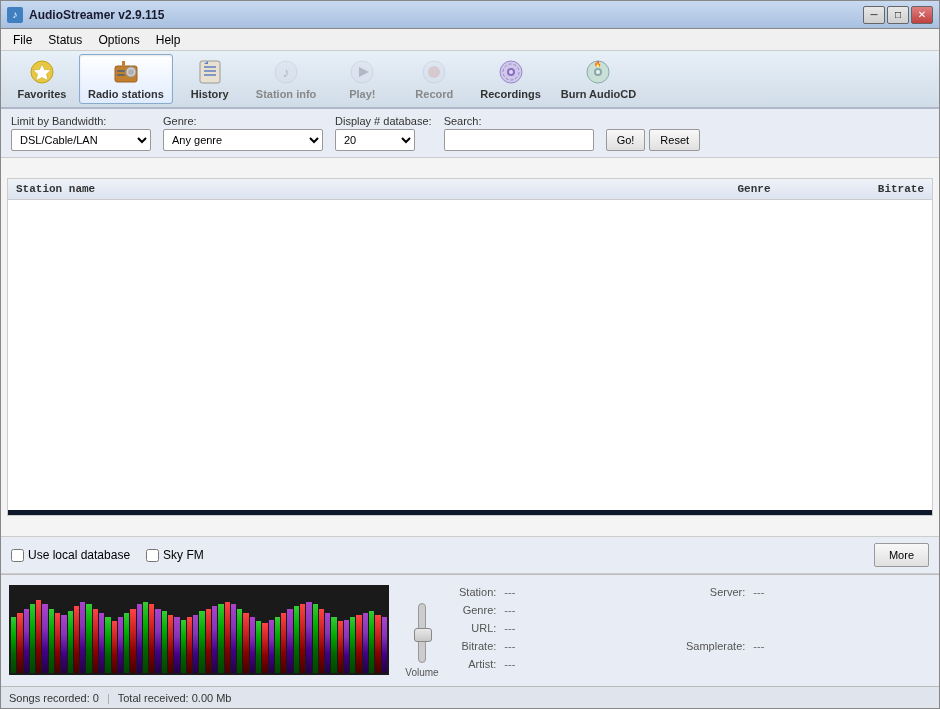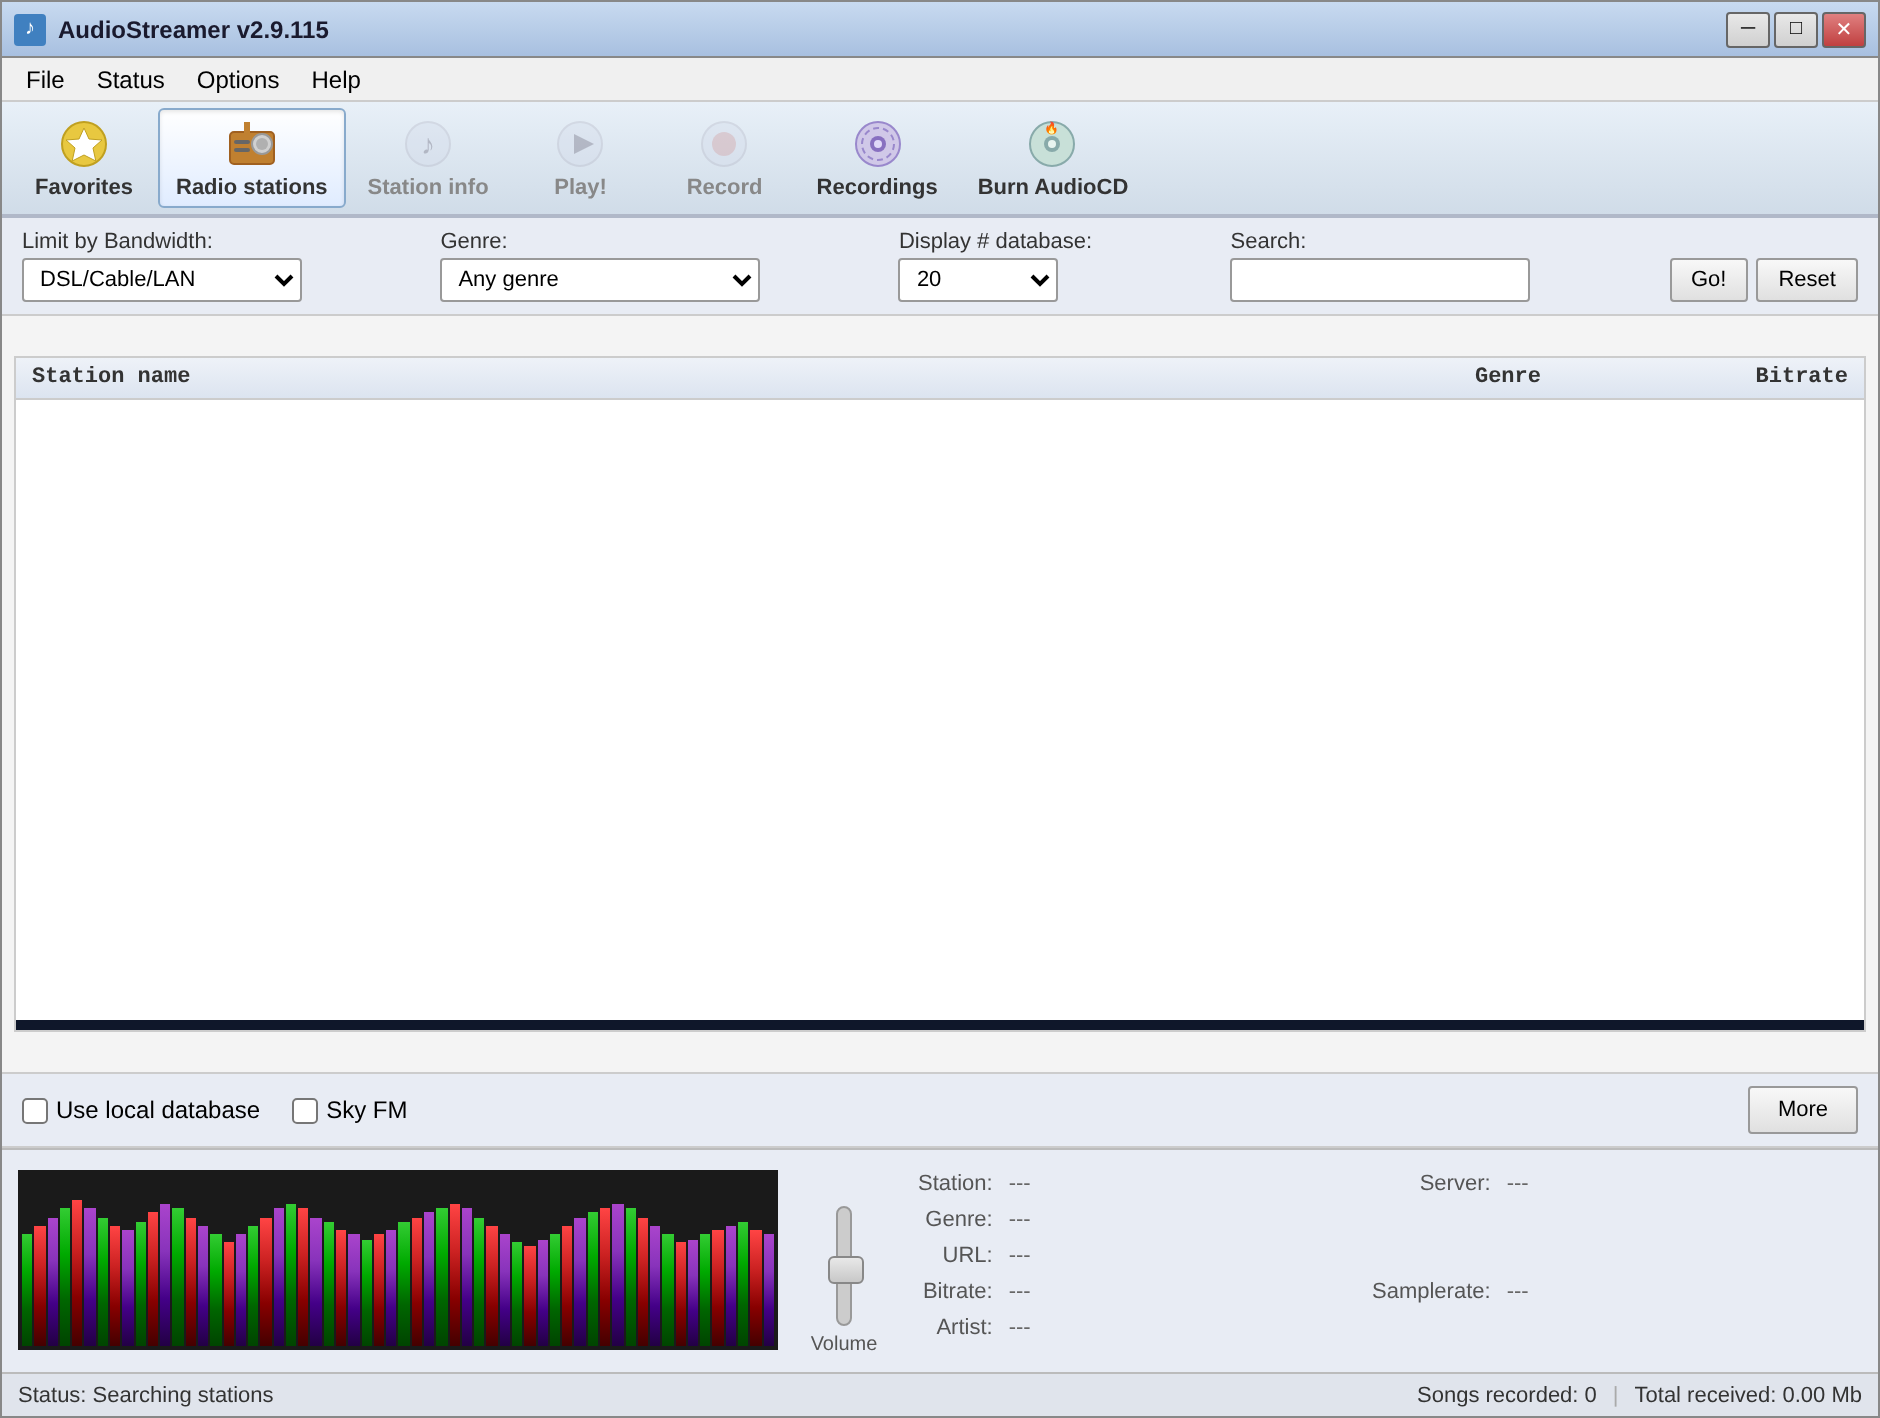--- a/index.html
+++ b/index.html
@@ -132,21 +132,20 @@
     }
 
     
     .filter-bar {
       background: #e8ecf4;
       padding: 6px 10px;
       display: flex;
       align-items: center;
       gap: 12px;
       border-bottom: 1px solid #ccc;
-      justify-content: space-between;
     }
     .filter-group {
       display: flex;
       flex-direction: column;
       gap: 2px;
     }
     .filter-label { font-size: 11px; color: #333; }
     .filter-select {
       height: 22px;
       border: 1px solid #999;
@@ -349,20 +348,33 @@
           <circle cx="19" cy="14" r="5" fill="#d0d0d0" stroke="#999" stroke-width="1"></circle>
           <circle cx="19" cy="14" r="3" fill="#b0b0b0"></circle>
           <rect x="5" y="12" width="8" height="2" fill="#666" rx="1"></rect>
           <rect x="5" y="16" width="8" height="2" fill="#666" rx="1"></rect>
           <rect x="10" y="3" width="3" height="6" fill="#c08030"></rect>
         </svg>
       </div>
       <span class="tb-tool-label">Radio stations</span>
     </div>
 
+    <div class="tb-tool">
+      <div class="tb-tool-icon">
+        <svg width="28" height="28" viewBox="0 0 28 28">
+          <rect x="4" y="3" width="20" height="22" rx="2" fill="#e8e0d0" stroke="#999" stroke-width="1"></rect>
+          <line x1="8" y1="9" x2="20" y2="9" stroke="#6080c0" stroke-width="1.5"></line>
+          <line x1="8" y1="13" x2="20" y2="13" stroke="#6080c0" stroke-width="1.5"></line>
+          <line x1="8" y1="17" x2="20" y2="17" stroke="#6080c0" stroke-width="1.5"></line>
+          <rect x="7" y="8" width="14" height="2" fill="none"></rect>
+          <path d="M8,6 L12,3 L12,6 Z" fill="#6080c0"></path>
+        </svg>
+      </div>
+      <span class="tb-tool-label">History</span>
+    </div>
 
     <div class="tb-tool disabled">
       <div class="tb-tool-icon">
         <svg width="28" height="28" viewBox="0 0 28 28">
           <circle cx="14" cy="14" r="11" fill="#d0d8e8" stroke="#aab" stroke-width="1" opacity="0.6"></circle>
           <text x="14" y="19" text-anchor="middle" font-size="14" fill="#889" font-weight="bold">♪</text>
         </svg>
       </div>
       <span class="tb-tool-label">Station info</span>
     </div>
@@ -574,19 +586,18 @@
 
       <span class="info-label">Artist:</span>
       <span class="info-value dashes">---</span>
       <span class="info-label" style="visibility:hidden;"></span>
       <span class="info-value" style="visibility:hidden;"></span>
     </div>
 
   </div>
 
   <div class="status-bar">
-    <span class="status-left">Status: Searching stations</span>
     <span>Songs recorded: 0</span>
     <span style="margin: 0 8px; color:#aaa;">|</span>
     <span>Total received: 0.00 Mb</span>
   </div>
 
 </div>
 
 </body></html>

